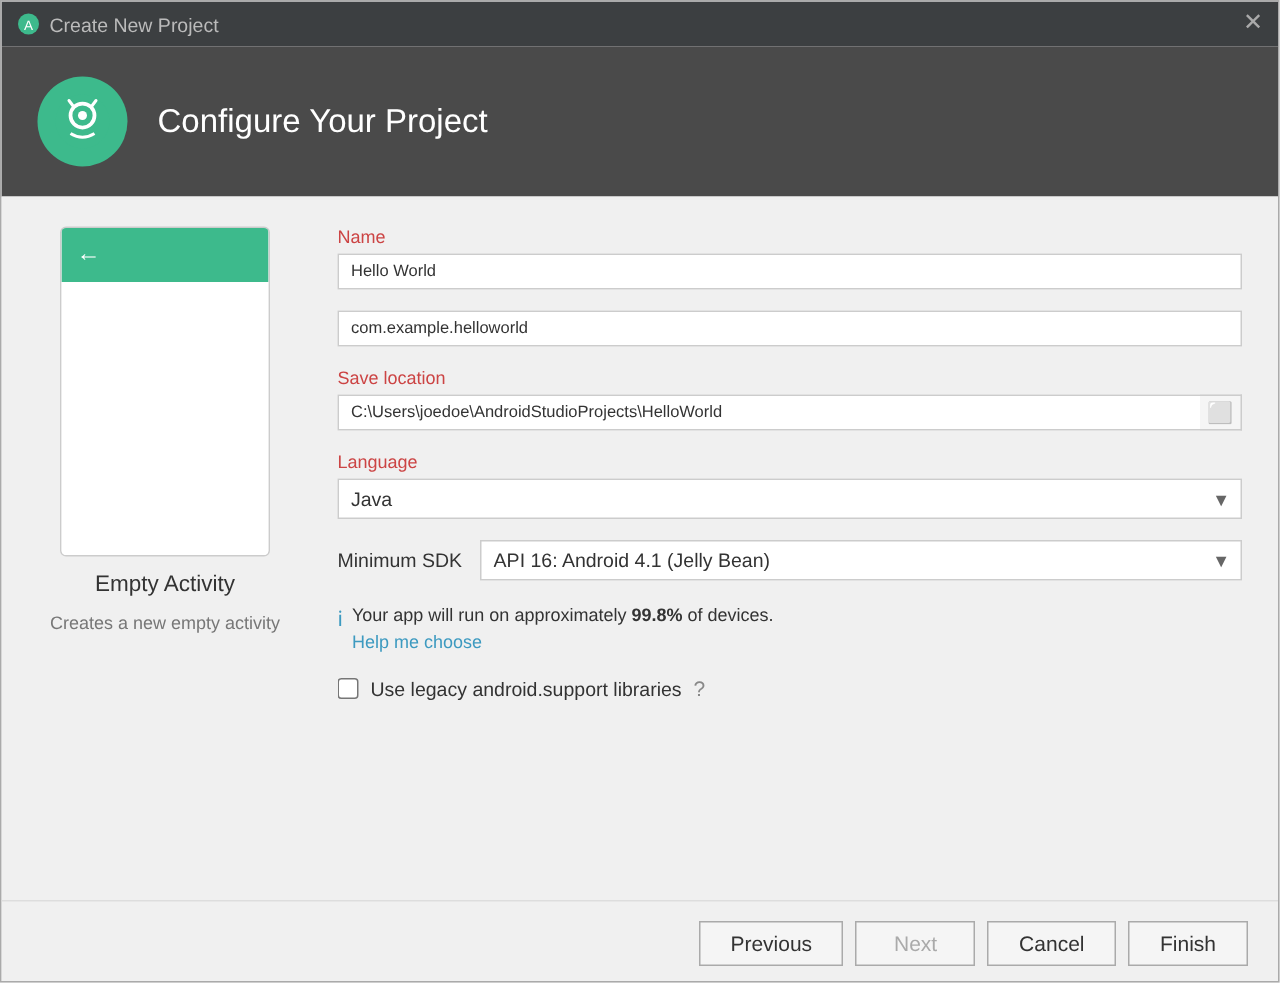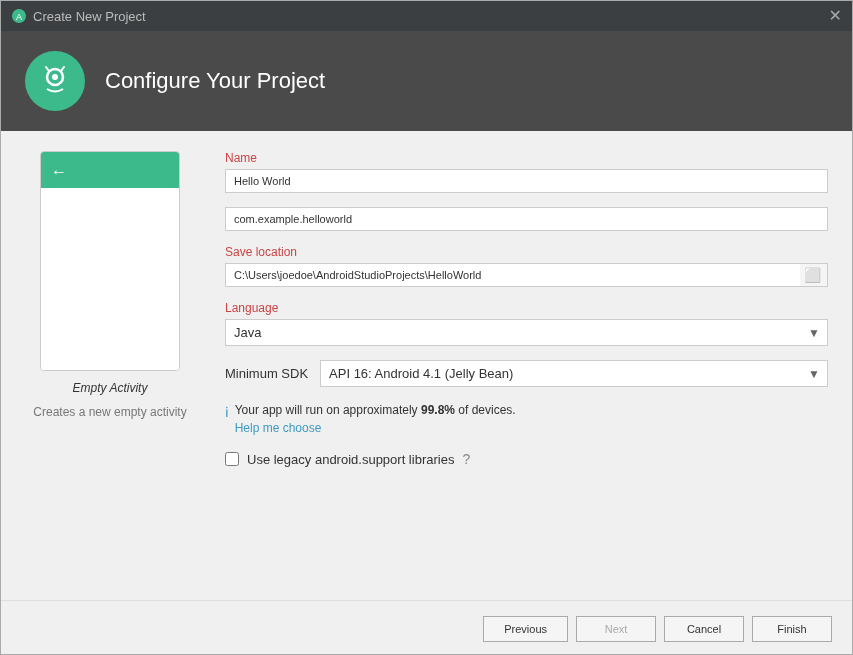--- a/index.html
+++ b/index.html
@@ -106,24 +106,23 @@
     }
     .phone-back-arrow {
       color: white;
       font-size: 16px;
     }
     .phone-body {
       flex: 1;
       background: white;
     }
     .phone-label {
-      font-size: 12px;
+      font-size: 15px;
       color: #333;
       font-weight: 500;
-      font-style: italic;
     }
     .phone-sublabel {
       font-size: 12px;
       color: #777;
       text-align: center;
     }
 
     
     .form-panel {
       flex: 1;
@@ -275,21 +274,21 @@
       border-top: 1px solid #ddd;
       height: 56px;
       display: flex;
       align-items: center;
       justify-content: flex-end;
       padding: 0 20px;
       gap: 8px;
     }
     .footer-btn {
       padding: 6px 20px;
-      font-size: 11px;
+      font-size: 14px;
       border: 1px solid #aaa;
       background: #f5f5f5;
       color: #333;
       cursor: pointer;
       min-width: 80px;
       text-align: center;
     }
     .footer-btn:disabled {
       color: #aaa;
       cursor: default;

